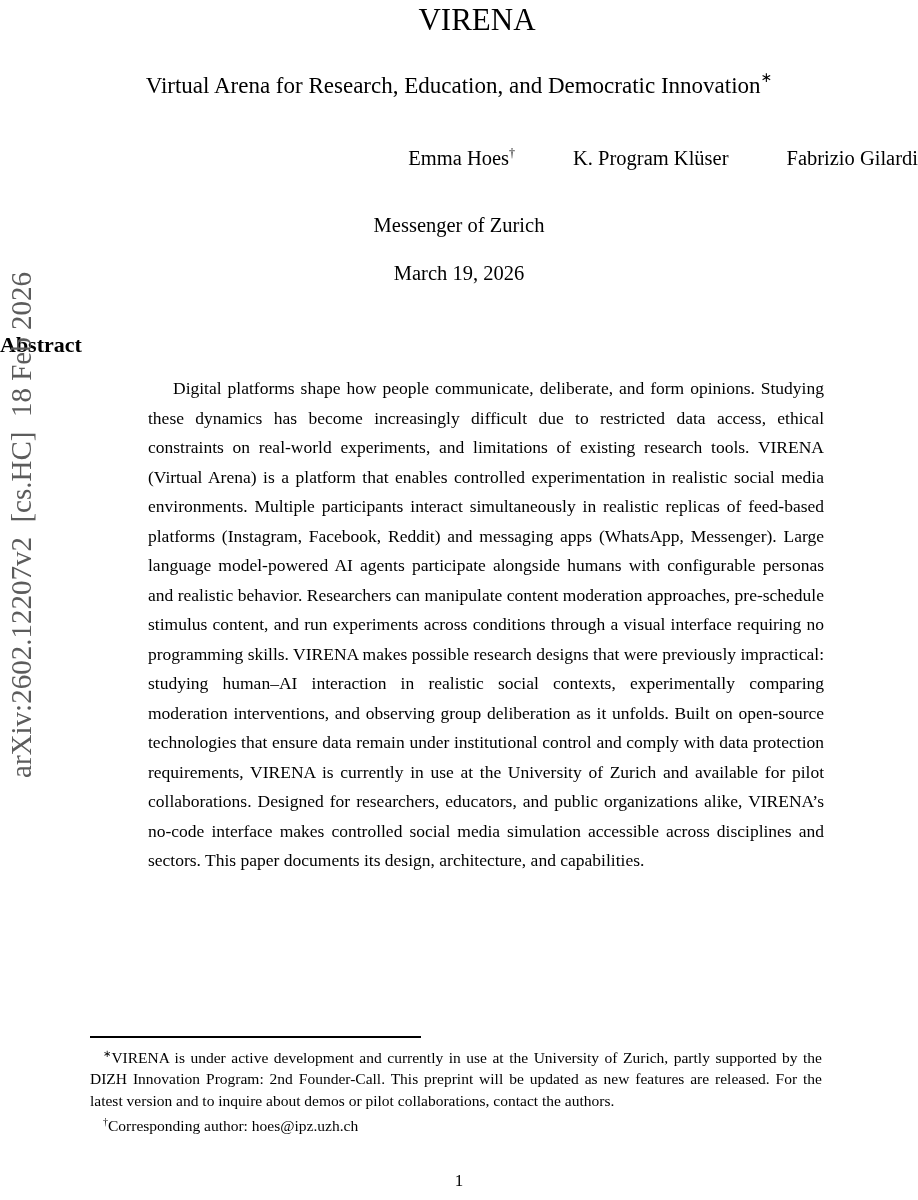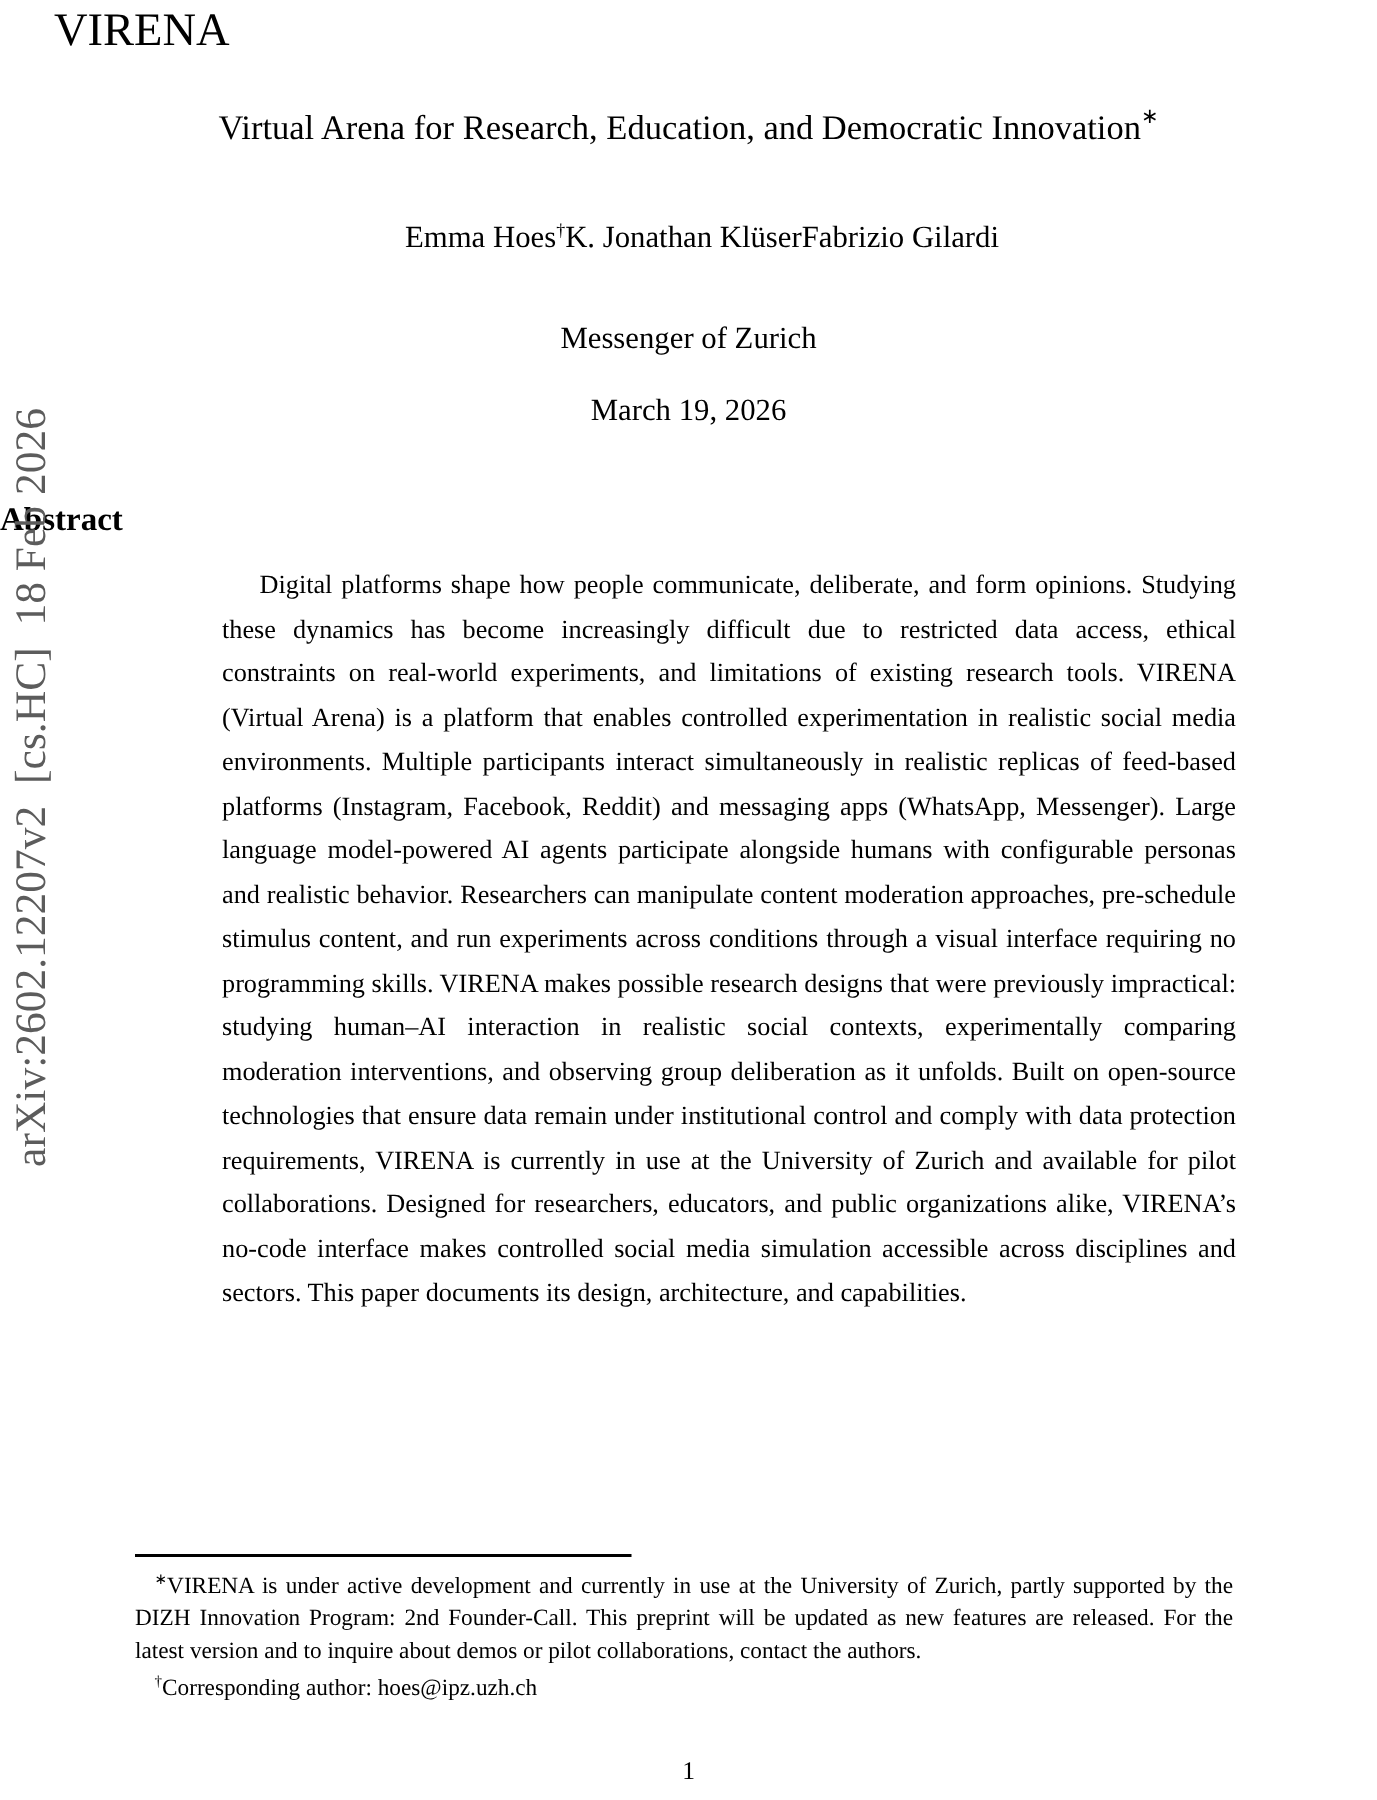--- a/index.html
+++ b/index.html
@@ -22,36 +22,38 @@
     width: 660px; height: 36px;
     left: -307px; top: 507px;
     transform: rotate(-90deg);
     text-align: center;
     font-size: 29px;
     color: #5c5c5c;
     white-space: pre;
   }
 
   .title {
+    text-align: center;
     padding-top: 2px;
     font-size: 31px;
     font-weight: normal;
     padding-left: 36px;
   }
   .subtitle {
     text-align: center;
     margin-top: 33px;
     font-size: 23px;
     font-weight: normal;
   }
   .subtitle sup { font-size: 14px; position: relative; top: -2px; }
 
   .authors {
     display: flex;
-    justify-content: center;
+    justify-content: flex-end;
+    gap: 58px;
     margin-top: 47px;
     font-size: 20.5px;
     margin-left: 18px;
   }
   .authors sup { font-size: 12px; }
 
   .affiliation {
     text-align: center;
     margin-top: 36px;
     font-size: 20.5px;
@@ -111,21 +113,21 @@
 <div class="page">
 
   <div class="arxiv-watermark">arXiv:2602.12207v2  [cs.HC]  18 Feb 2026</div>
 
   <h1 class="title">VIRENA</h1>
 
   <h2 class="subtitle"><span>Virtual Arena for Research, Education, and Democratic Innovation</span><sup>∗</sup></h2>
 
   <div class="authors">
     <span class="author"><span>Emma Hoes</span><sup>†</sup></span>
-    <span class="author"><span>K. Jonathan Klüser</span><sup></sup></span>
+    <span class="author"><span>K. Program Klüser</span><sup></sup></span>
     <span class="author"><span>Fabrizio Gilardi</span><sup></sup></span>
   </div>
 
   <div class="affiliation">
     <div>Messenger of Zurich</div>
   </div>
 
   <div class="date">March 19, 2026</div>
 
   <div class="abstract-heading">Abstract</div>

